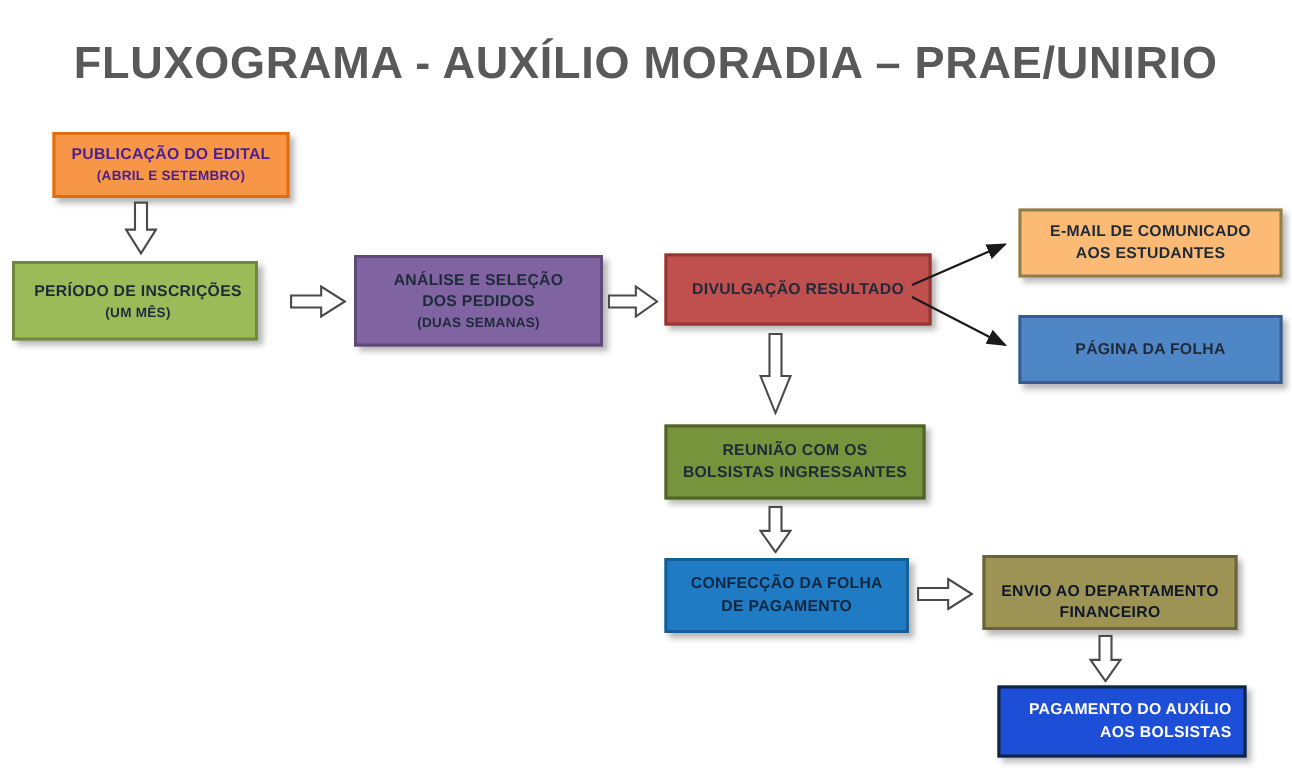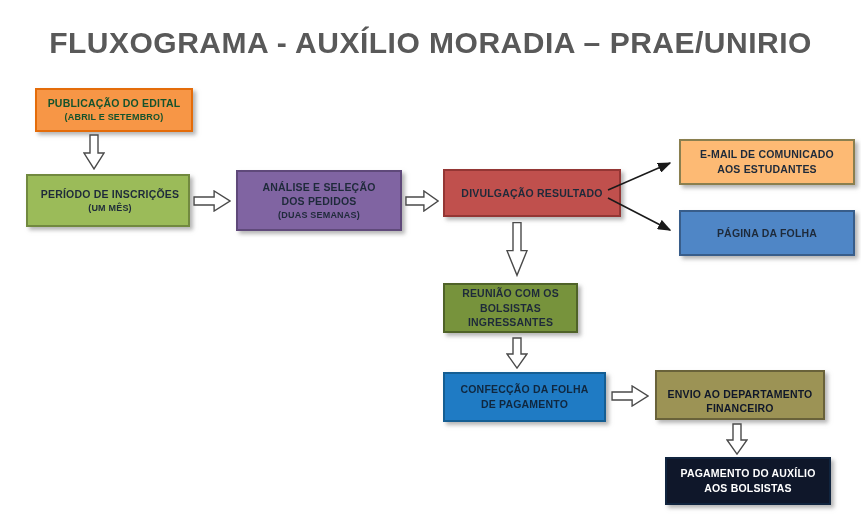--- a/index.html
+++ b/index.html
@@ -17,47 +17,47 @@
     text-align:center;box-shadow:3px 3px 4px rgba(120,120,120,0.55);
     padding:2px 8px;
   }
   .node .label{font-size:10.5px;font-weight:bold;line-height:1.4;letter-spacing:0.2px;}
   .node .sublabel{font-size:9px;font-weight:bold;line-height:1.4;letter-spacing:0.2px;}
   .arrow{position:absolute;}
   .arrow svg{display:block;width:100%;height:100%;}
   .edges{position:absolute;}
   
   #n-edital    {left:35px;  top:88px;  width:158px; height:44px;}
-  #n-inscricoes{left:26px;  top:174px; width:164px; height:53px;padding-left:12px;}
+  #n-inscricoes{left:8px;  top:174px; width:164px; height:53px;padding-left:12px;}
   #n-analise   {left:236px; top:170px; width:166px; height:61px; padding:2px 16px;}
   #n-divulgacao{left:443px; top:169px; width:178px; height:48px;}
   #n-email     {left:679px; top:139px; width:176px; height:46px;}
   #n-pagina    {left:679px; top:210px; width:176px; height:46px;}
-  #n-reuniao   {left:443px; top:283px; width:135px; height:50px;}
+  #n-reuniao   {left:443px; top:283px; width:174px; height:50px;}
   #n-folha     {left:443px; top:372px; width:163px; height:50px;}
   #n-envio     {left:655px; top:370px; width:170px; height:50px;}
   #n-pagamento {left:665px; top:457px; width:166px; height:48px;}
   
   #a1{left:83px;  top:134px; width:22px; height:36px;}
   #a2{left:193px; top:190px; width:38px; height:22px;}
   #a3{left:405px; top:190px; width:34px; height:22px;}
   #a4{left:506px; top:221px; width:22px; height:56px;}
   #a5{left:506px; top:337px; width:22px; height:32px;}
   #a6{left:611px; top:385px; width:38px; height:22px;}
   #a7{left:726px; top:423px; width:22px; height:32px;}
   #edges-divulgacao{left:604px; top:148px; width:78px; height:96px;}
 </style>
 </head>
 <body>
 
 <div id="canvas">
 
   <div class="title" style="color: rgb(89, 89, 89);">FLUXOGRAMA - AUXÍLIO MORADIA – PRAE/UNIRIO</div>
 
-  <div class="node" id="n-edital" style="background-color: rgb(247, 150, 70); border-color: rgb(228, 108, 10); color: #14532d;">
+  <div class="node" id="n-edital" style="background-color: rgb(247, 150, 70); border-color: rgb(228, 108, 10); color: #4c1d95;">
     <div class="label">PUBLICAÇÃO DO EDITAL</div>
     <div class="sublabel">(ABRIL E SETEMBRO)</div>
   </div>
 
   <div class="node" id="n-inscricoes" style="background-color: rgb(155, 187, 89); border-color: rgb(113, 137, 63); color: rgb(30, 42, 58);">
     <div class="label">PERÍODO DE INSCRIÇÕES</div>
     <div class="sublabel">(UM MÊS)</div>
   </div>
 
   <div class="node" id="n-analise" style="background-color: rgb(128, 100, 162); border-color: rgb(95, 73, 122); color: rgb(30, 42, 58);">
@@ -82,21 +82,21 @@
   </div>
 
   <div class="node" id="n-folha" style="background-color: rgb(31, 123, 196); border-color: rgb(21, 94, 147); color: rgb(16, 39, 63);">
     <div class="label">CONFECÇÃO DA FOLHA DE PAGAMENTO</div>
   </div>
 
   <div class="node" id="n-envio" style="background-color: rgb(156, 147, 85); border-color: rgb(105, 98, 58); color: #0f172a; justify-content: flex-end;">
     <div class="label">ENVIO AO DEPARTAMENTO FINANCEIRO</div>
   </div>
 
-  <div class="node" id="n-pagamento" style="background-color: #0f172a; border-color: rgb(16, 36, 62); color: rgb(255, 255, 255);">
+  <div class="node" id="n-pagamento" style="background-color: #1d4ed8; border-color: rgb(16, 36, 62); color: rgb(255, 255, 255); text-align: right;">
     <div class="label">PAGAMENTO DO AUXÍLIO AOS BOLSISTAS</div>
   </div>
 
   <div class="arrow" id="a1">
     <svg viewBox="0 0 22 34" preserveAspectRatio="none">
       <polygon points="7,1 15,1 15,18 21,18 11,33 1,18 7,18" fill="#ffffff" stroke="#4a4a4a" stroke-width="1.4" vector-effect="non-scaling-stroke"></polygon>
     </svg>
   </div>
   <div class="arrow" id="a2">
     <svg viewBox="0 0 36 22" preserveAspectRatio="none">

